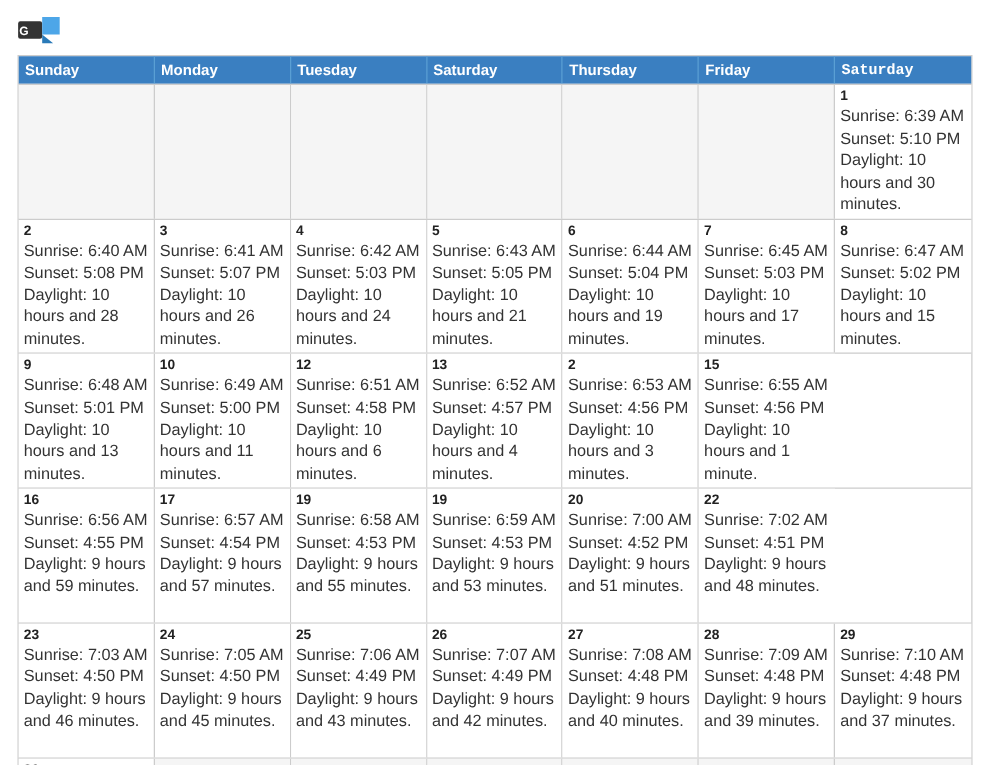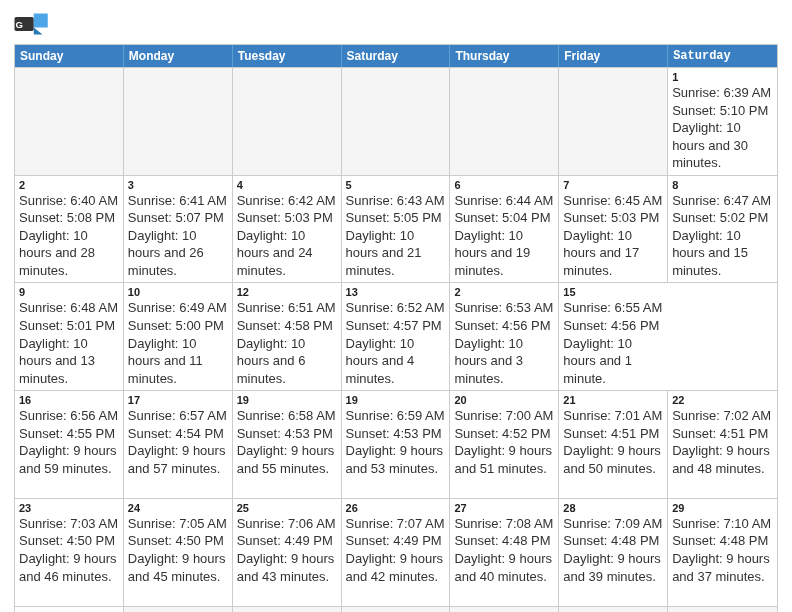--- a/index.html
+++ b/index.html
@@ -253,26 +253,20 @@
 Sunset: 4:53 PM
 Daylight: 9 hours and 53 minutes.</div>
           </div>
           <div class="cal-cell">
             <div class="day-num">20</div>
             <div class="cell-info">Sunrise: 7:00 AM
 Sunset: 4:52 PM
 Daylight: 9 hours and 51 minutes.</div>
           </div>
           <div class="cal-cell">
-            <div class="day-num">21</div>
-            <div class="cell-info">Sunrise: 7:01 AM
-Sunset: 4:51 PM
-Daylight: 9 hours and 50 minutes.</div>
-          </div>
-          <div class="cal-cell">
             <div class="day-num">22</div>
             <div class="cell-info">Sunrise: 7:02 AM
 Sunset: 4:51 PM
 Daylight: 9 hours and 48 minutes.</div>
           </div>
         </div>
         <div class="cal-row">
           <div class="cal-cell">
             <div class="day-num">23</div>
             <div class="cell-info">Sunrise: 7:03 AM

